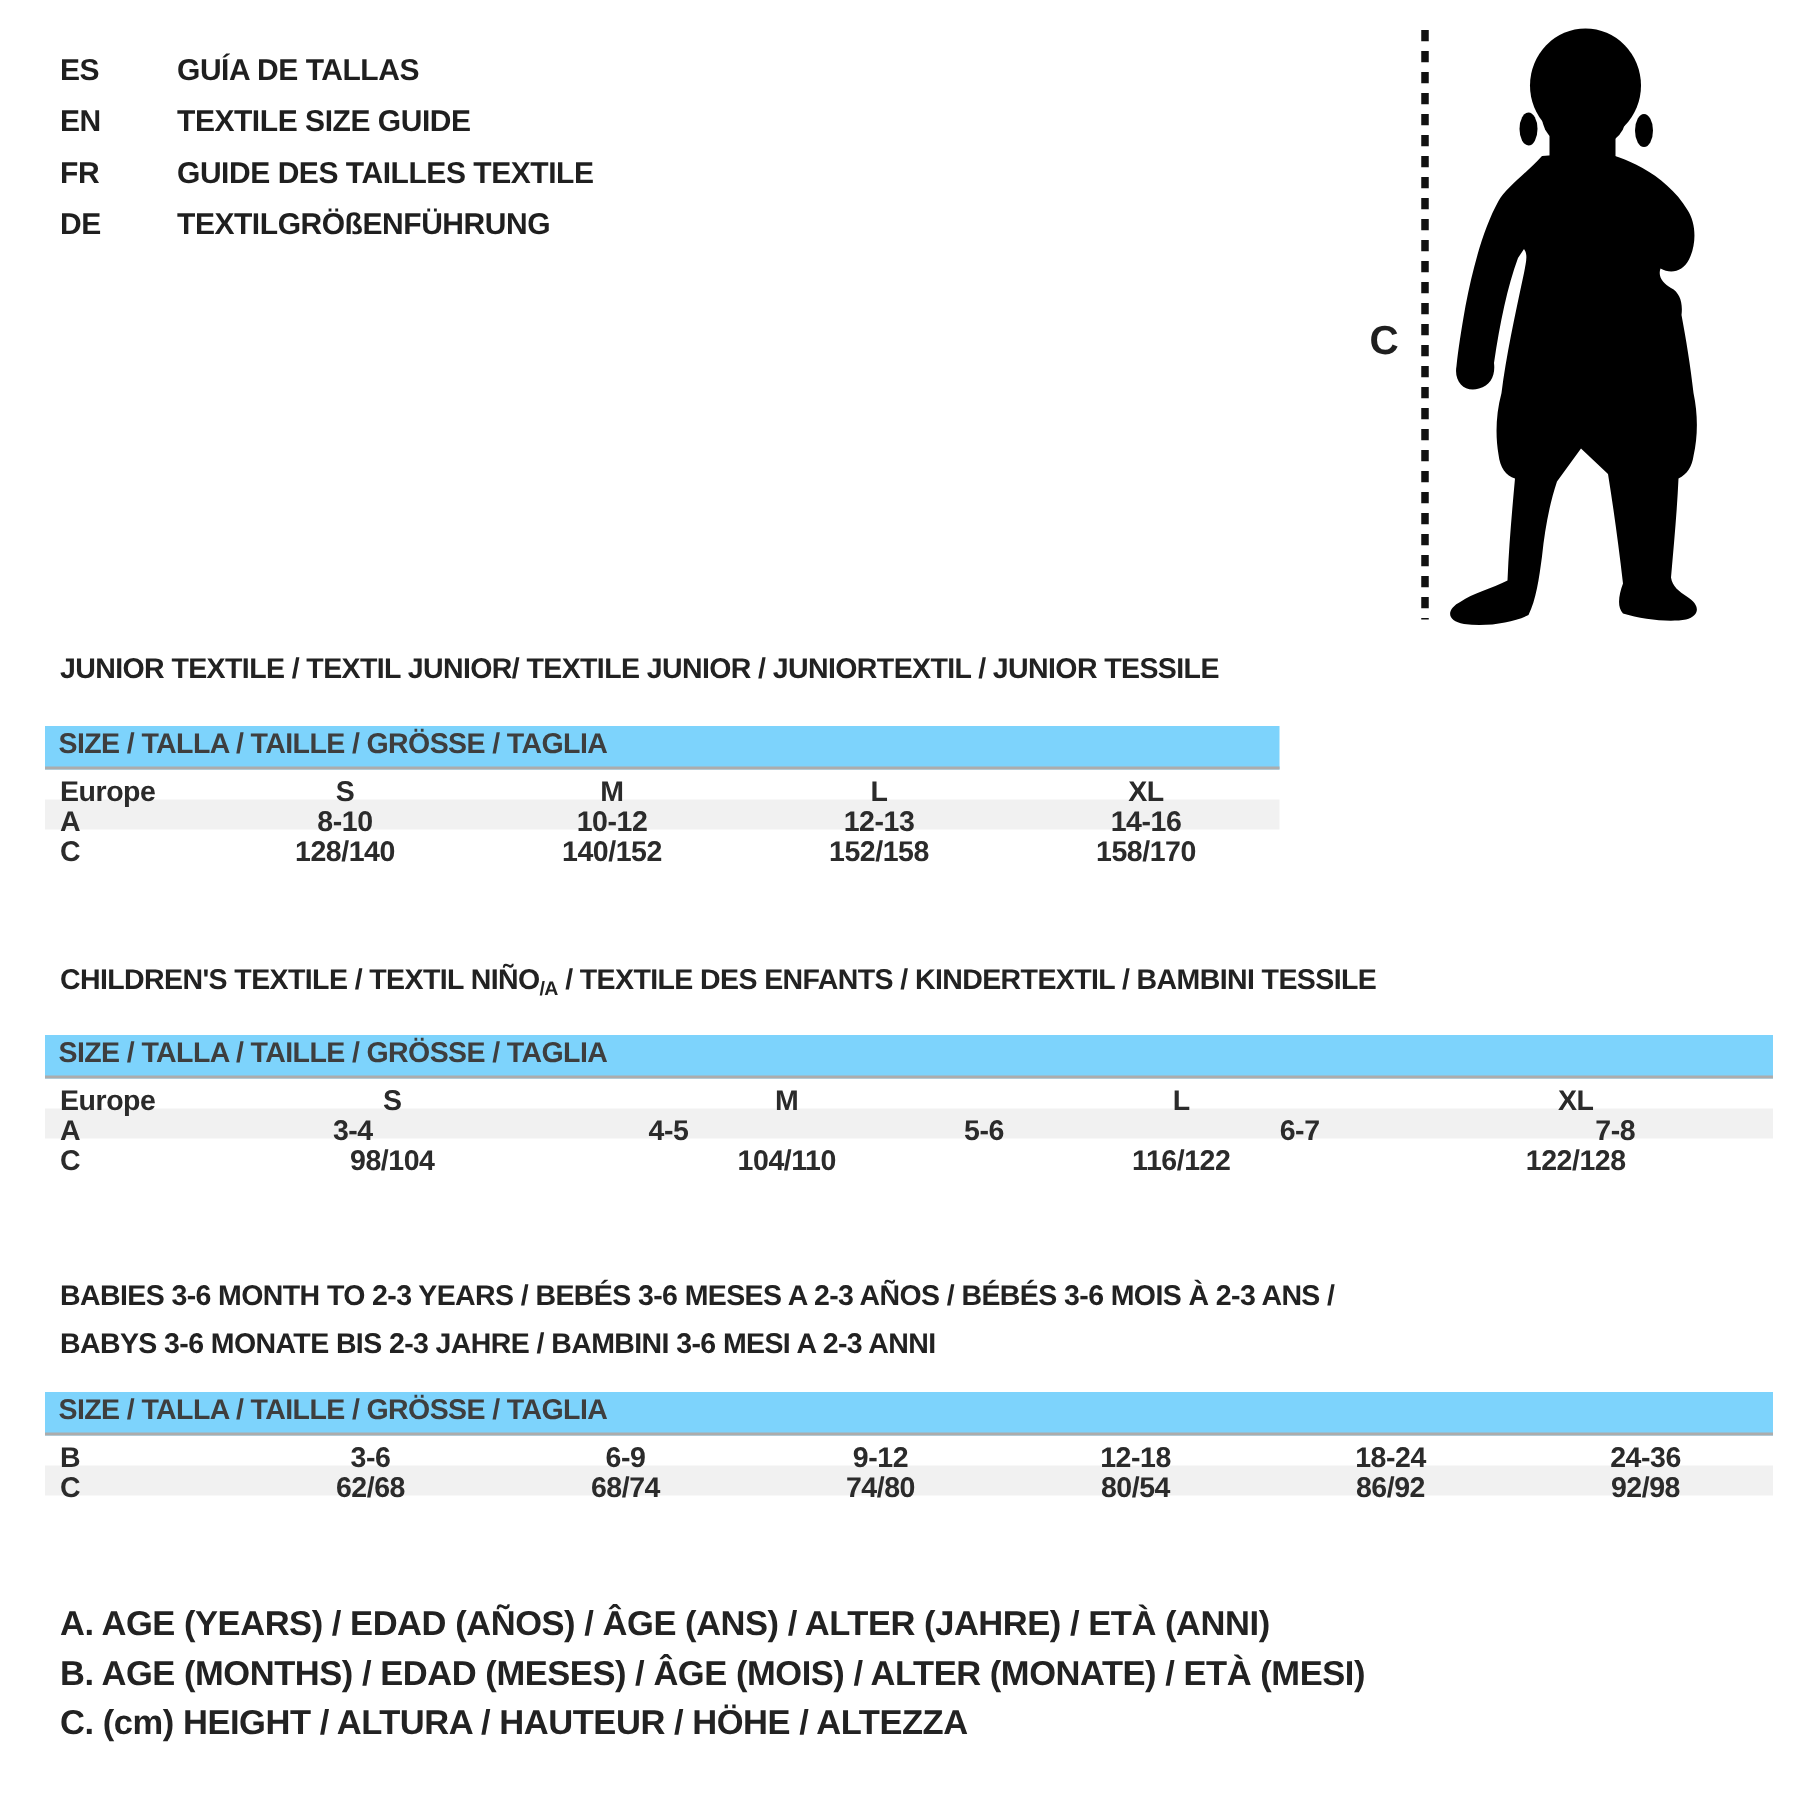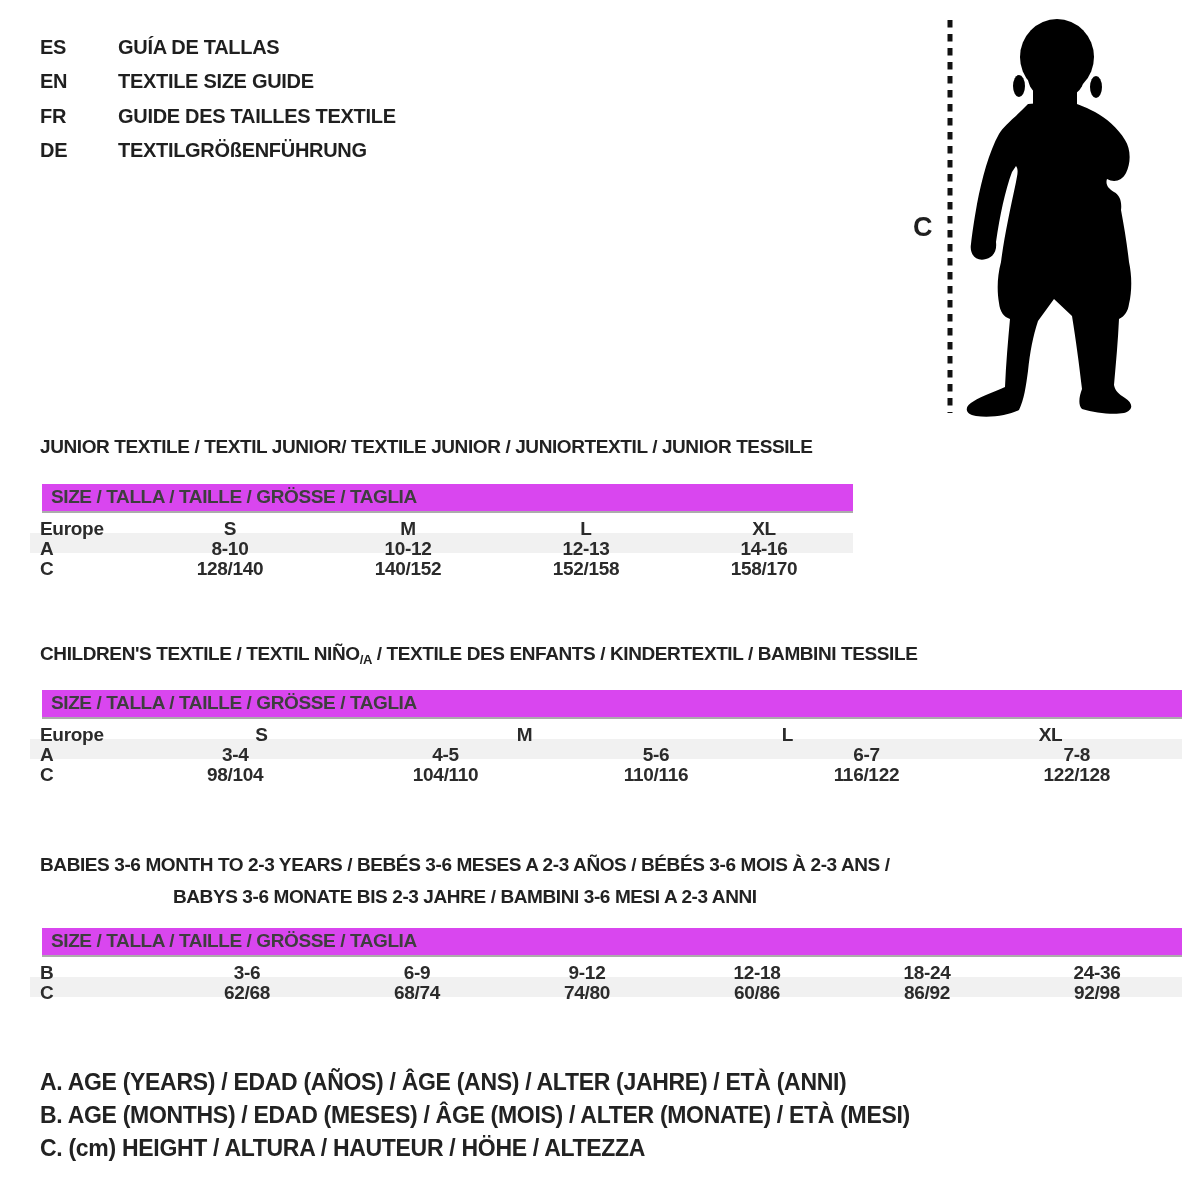--- a/index.html
+++ b/index.html
@@ -29,28 +29,28 @@
     font-size: 27px; font-weight: 700;
   }
 
   
   .section-title {
     position: absolute; left: 40px;
     font-size: 19px; font-weight: 700; letter-spacing: -0.4px;
     white-space: nowrap; color: #222;
   }
   .title-sub { font-size: 13px; vertical-align: -4px; }
-  .two-line { line-height: 32px; text-align: center; }
+  .two-line { line-height: 32px; }
 
   .size-table { position: absolute; left: 30px; }
   .size-bar {
     height: 29px; line-height: 26px;
-    background: #d946ef; border-bottom: 2px solid #acacac;
+    background: #7dd3fc; border-bottom: 2px solid #acacac;
     padding-left: 9px;
-    font-size: 19px; font-weight: 700; letter-spacing: -0.4px; color: #3e3e3e; margin-left: 12px;
+    font-size: 19px; font-weight: 700; letter-spacing: -0.4px; color: #3e3e3e;
   }
   .t-row { display: flex; height: 20px; line-height: 32px; }
   .t-row.shaded { background: #f1f1f1; }
   .cell { font-size: 19px; font-weight: 700; letter-spacing: -0.3px; color: #2b2b2b; }
   .label-cell { padding-left: 10px; text-align: left; }
   .value-cell { flex: 1; text-align: center; }
 
   .tbl-junior   { width: 823px; }
   .tbl-junior   .label-cell { width: 111px; }
   .tbl-children { width: 1152px; }
@@ -189,21 +189,20 @@
         <div class="cell value-cell">3-4</div>
         <div class="cell value-cell">4-5</div>
         <div class="cell value-cell">5-6</div>
         <div class="cell value-cell">6-7</div>
         <div class="cell value-cell">7-8</div>
       </div>
       <div class="t-row">
         <div class="cell label-cell">C</div>
         <div class="cell value-cell">98/104</div>
         <div class="cell value-cell">104/110</div>
-        <div class="cell value-cell">110/116</div>
         <div class="cell value-cell">116/122</div>
         <div class="cell value-cell">122/128</div>
       </div>
     </div>
 </div>
 
 <div class="section-title two-line" id="title-babies">
   <div>BABIES 3-6 MONTH TO 2-3 YEARS / BEBÉS 3-6 MESES A 2-3 AÑOS / BÉBÉS 3-6 MOIS À 2-3 ANS /</div>
   <div>BABYS 3-6 MONATE BIS 2-3 JAHRE / BAMBINI 3-6 MESI A 2-3 ANNI</div>
 </div>
@@ -217,21 +216,21 @@
         <div class="cell value-cell">9-12</div>
         <div class="cell value-cell">12-18</div>
         <div class="cell value-cell">18-24</div>
         <div class="cell value-cell">24-36</div>
       </div>
       <div class="t-row shaded">
         <div class="cell label-cell">C</div>
         <div class="cell value-cell">62/68</div>
         <div class="cell value-cell">68/74</div>
         <div class="cell value-cell">74/80</div>
-        <div class="cell value-cell">60/86</div>
+        <div class="cell value-cell">80/54</div>
         <div class="cell value-cell">86/92</div>
         <div class="cell value-cell">92/98</div>
       </div>
     </div>
 </div>
 
 <div class="legend">
   <div class="legend-line">A. AGE (YEARS) / EDAD (AÑOS) / ÂGE (ANS) / ALTER (JAHRE) / ETÀ (ANNI)</div>
   <div class="legend-line">B. AGE (MONTHS) / EDAD (MESES) / ÂGE (MOIS) / ALTER (MONATE) / ETÀ (MESI)</div>
   <div class="legend-line">C. (cm) HEIGHT / ALTURA / HAUTEUR / HÖHE / ALTEZZA</div>

